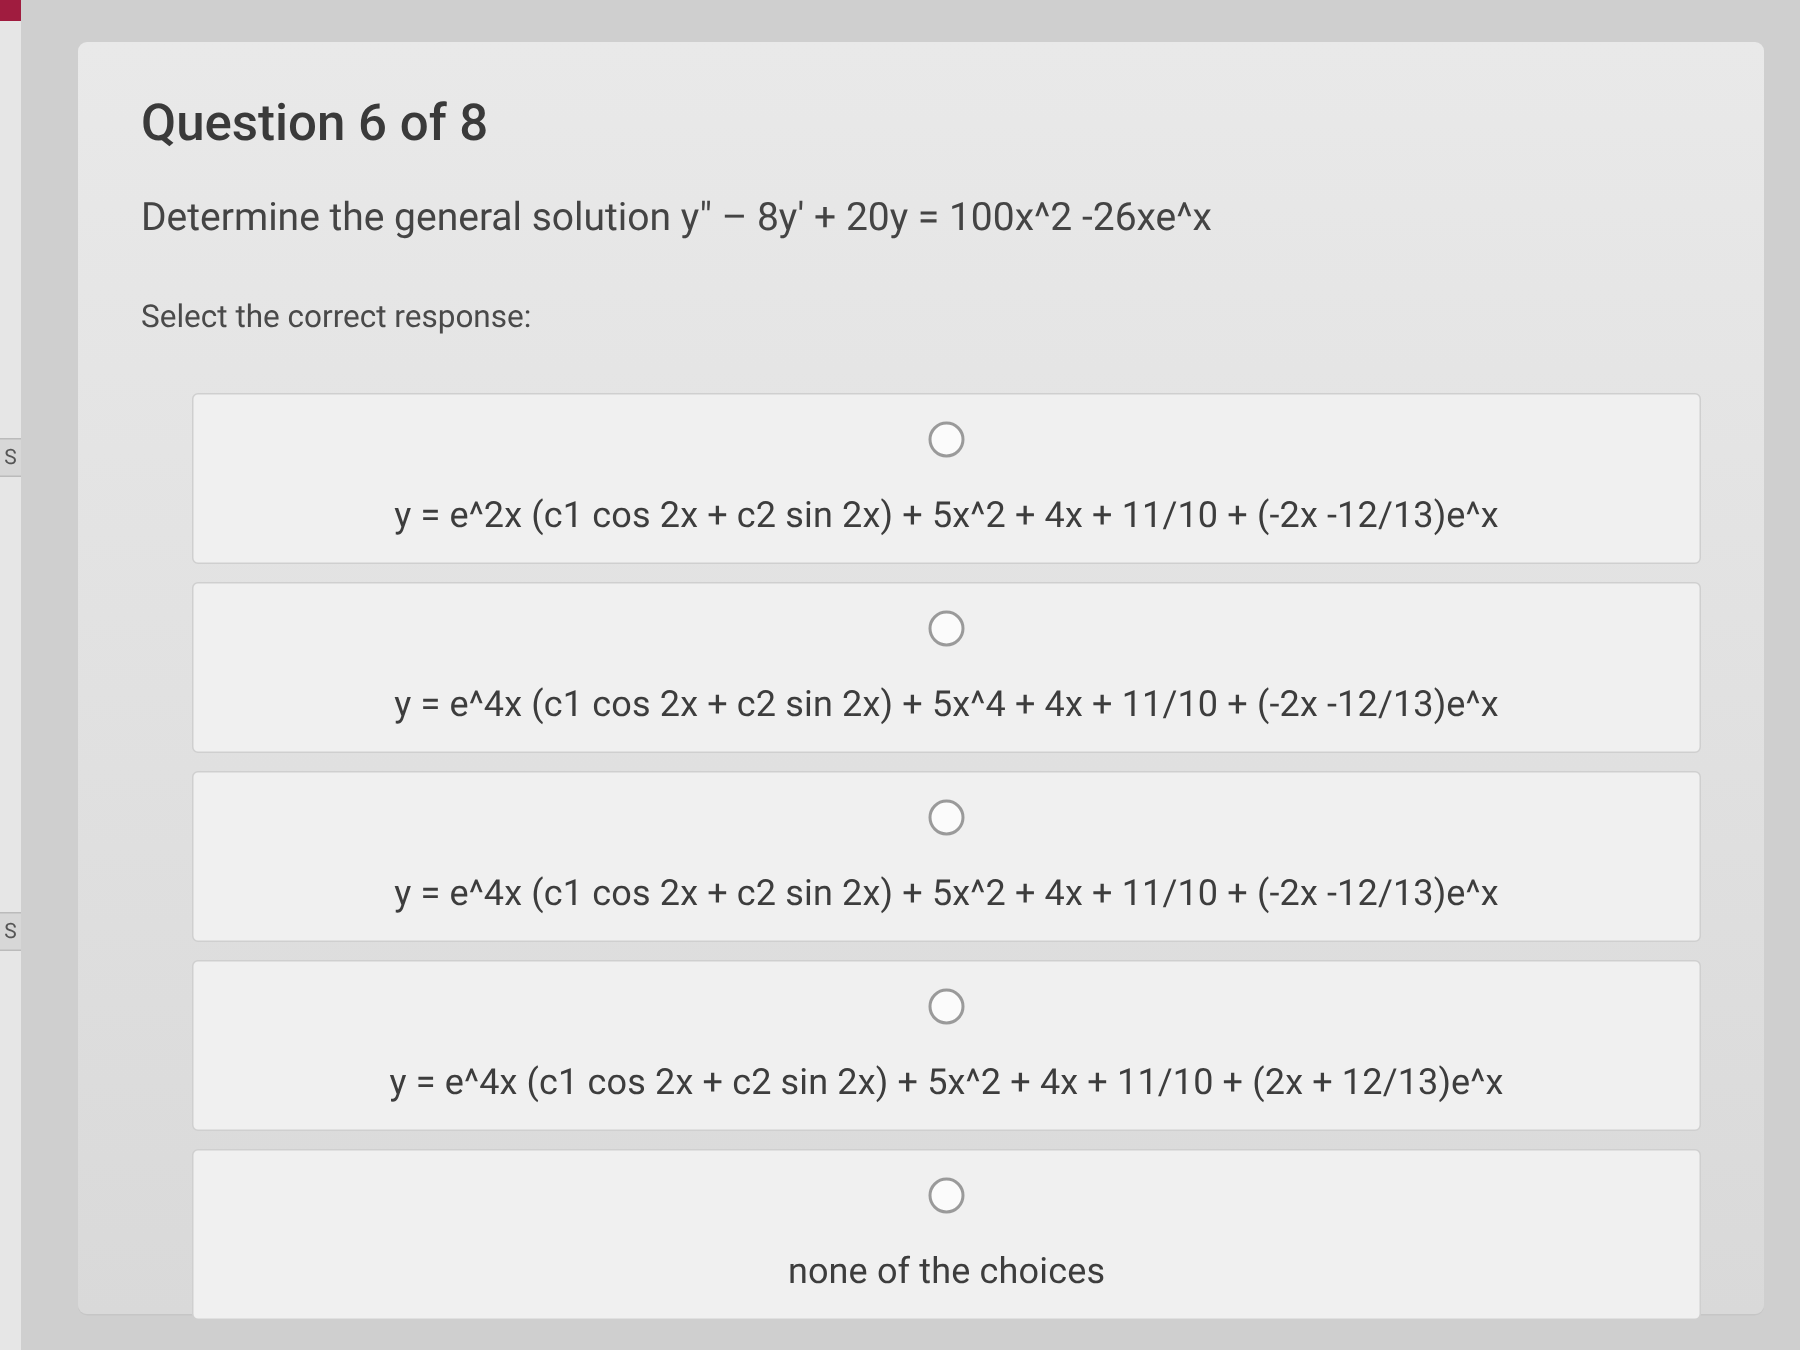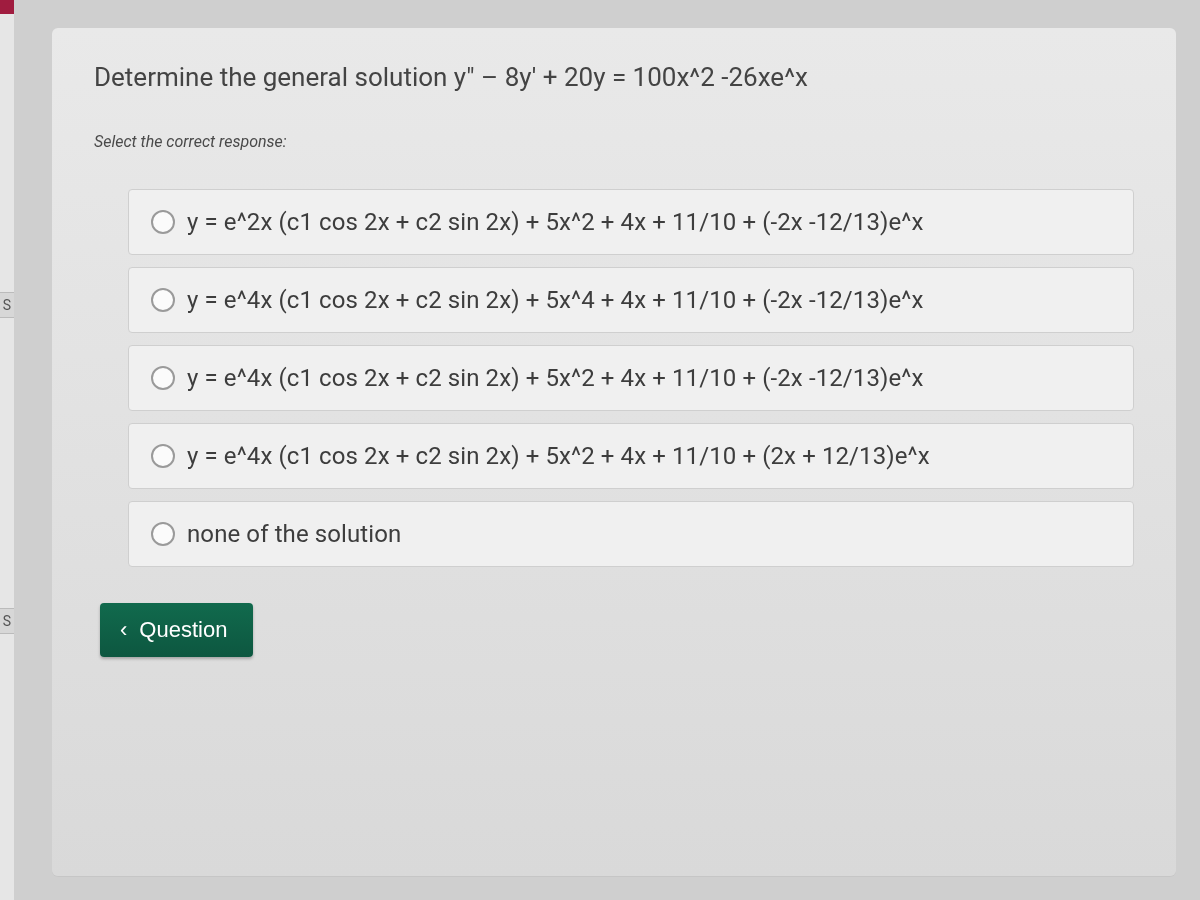--- a/index.html
+++ b/index.html
@@ -55,41 +55,41 @@
       font-weight: 500;
       color: #3a3a3a;
       margin-bottom: 28px;
     }
     .prompt {
       font-size: 26px;
       color: #444;
       margin-bottom: 24px;
     }
     .subprompt {
-      font-size: 16px;
-      font-style: italic;
+      font-size: 21px;
       color: #4a4a4a;
       margin-bottom: 38px;
       margin-top: 40px;
     }
     .choices {
       display: flex;
       flex-direction: column;
       gap: 12px;
       padding-left: 34px;
     }
     .choice {
       background: #f0f0f0;
       border: 1px solid #cfcfcf;
       border-radius: 4px;
       padding: 18px 22px;
       display: flex;
       align-items: center;
-      gap: 12px;
+      gap: 24px;
       cursor: pointer;
+      flex-direction: column;
     }
     .radio {
       width: 24px;
       height: 24px;
       border: 2.5px solid #9a9a9a;
       border-radius: 50%;
       flex-shrink: 0;
       background: #fbfbfb;
     }
     .choice-label {
@@ -123,20 +123,21 @@
 </head>
 <body>
 
 <div class="left-rail">
   <div class="accent"></div>
   <div class="tab-s1">S</div>
   <div class="tab-s2">S</div>
 </div>
 
 <div class="panel">
+  <h1 class="q-title">Question 6 of 8</h1>
   <div class="prompt">Determine the general solution y" – 8y' + 20y = 100x^2 -26xe^x</div>
   <div class="subprompt">Select the correct response:</div>
 
   <div class="choices">
     <label class="choice">
       <span class="radio"></span>
       <span class="choice-label">y = e^2x (c1 cos 2x + c2 sin 2x) + 5x^2 + 4x + 11/10 + (-2x -12/13)e^x</span>
     </label>
     <label class="choice">
       <span class="radio"></span>
@@ -145,21 +146,21 @@
     <label class="choice">
       <span class="radio"></span>
       <span class="choice-label">y = e^4x (c1 cos 2x + c2 sin 2x) + 5x^2 + 4x + 11/10 + (-2x -12/13)e^x</span>
     </label>
     <label class="choice">
       <span class="radio"></span>
       <span class="choice-label">y = e^4x (c1 cos 2x + c2 sin 2x) + 5x^2 + 4x + 11/10 + (2x + 12/13)e^x</span>
     </label>
     <label class="choice">
       <span class="radio"></span>
-      <span class="choice-label">none of the solution</span>
+      <span class="choice-label">none of the choices</span>
     </label>
   </div>
 
   <div class="nav-row">
     <button class="prev-btn">
       <span class="chev">‹</span>
       <span>Question</span>
     </button>
   </div>
 </div>

